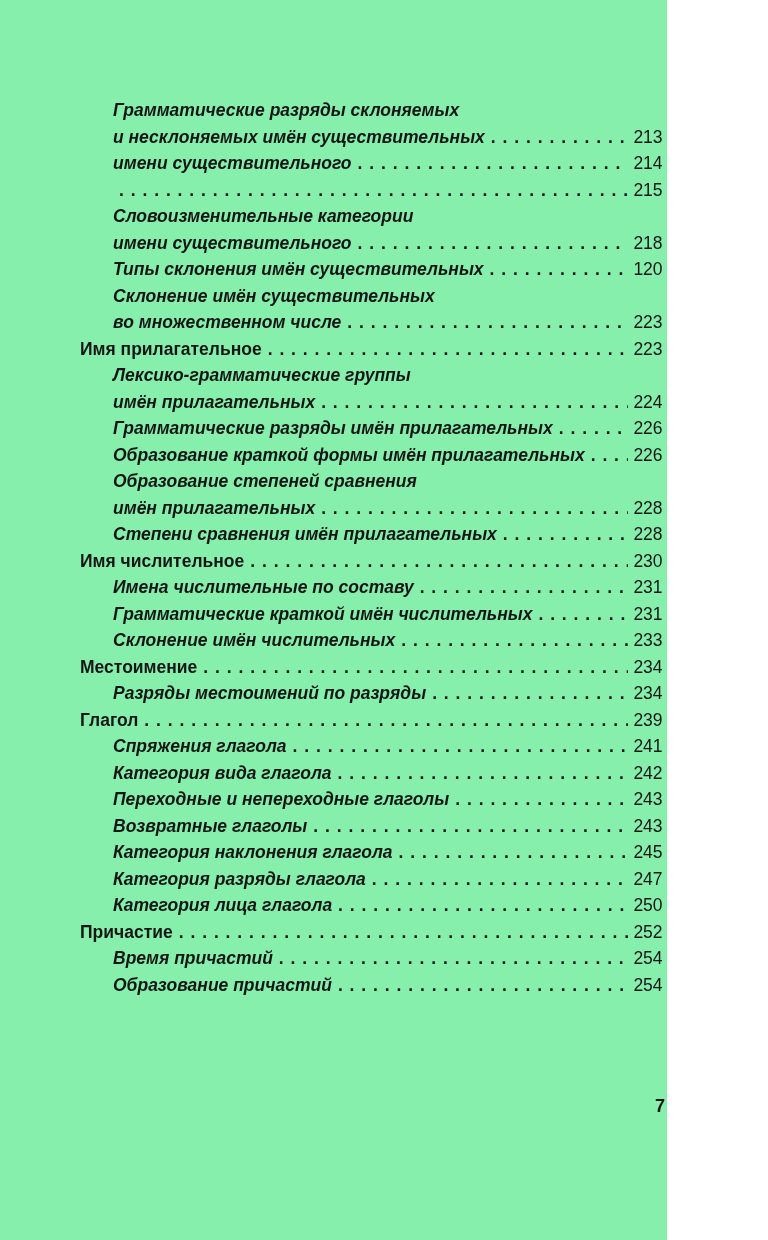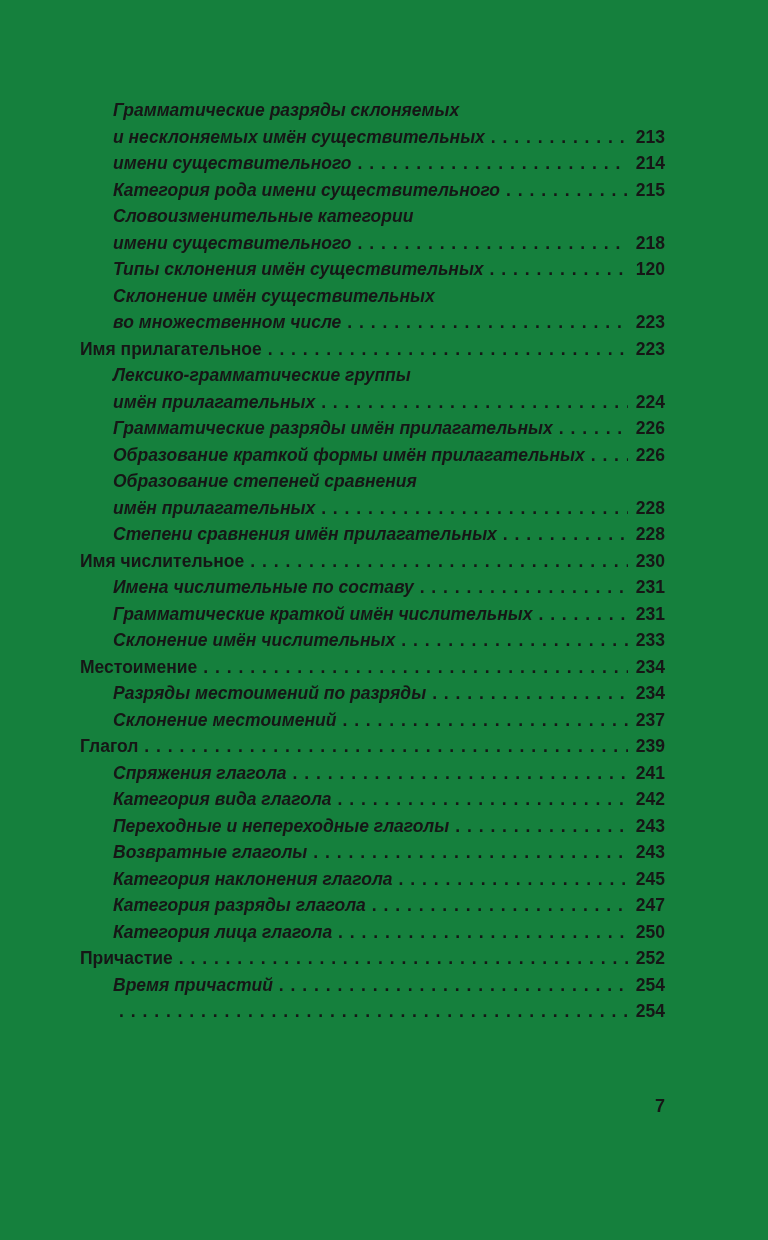--- a/index.html
+++ b/index.html
@@ -3,23 +3,23 @@
   <meta charset="utf-8">
   <style>
     html, body {
       margin: 0;
       padding: 0;
       background: #ffffff;
       font-family: "Liberation Sans", sans-serif;
     }
     .page {
       position: relative;
-      width: 768px;
+      width: 667px;
       height: 1240px;
-      background: #15803d;
+      background: #86efac;
       color: #161616;
       overflow: hidden;
     }
     .toc {
       position: absolute;
       top: 97px;
       left: 80px;
       width: 585px;
     }
     .toc-entry {
@@ -50,22 +50,22 @@
       font-style: normal;
       min-width: 12px;
     }
     .leader::after {
       content: ". . . . . . . . . . . . . . . . . . . . . . . . . . . . . . . . . . . . . . . . . . . . . . . . . . . . . . . . . . . . . . . . . . . . . . . .";
       letter-spacing: 1px;
     }
     .toc-page {
       flex: 0 0 auto;
       font-style: normal;
-      font-weight: bold;
-      text-align: right;
+      font-weight: normal;
+      text-align: center;
       min-width: 34px;
     }
     .page-number {
       position: absolute;
       top: 1096px;
       left: 80px;
       width: 585px;
       text-align: right;
       font-size: 18px;
       font-weight: bold;
@@ -89,21 +89,20 @@
       </div>
       <div class="toc-entry level-2">
         <div class="toc-line last">
           <span class="toc-text">имени существительного</span>
           <span class="leader"></span>
           <span class="toc-page">214</span>
         </div>
       </div>
       <div class="toc-entry level-2">
         <div class="toc-line last">
-          <span class="toc-text">Категория рода имени существительного</span>
           <span class="leader"></span>
           <span class="toc-page">215</span>
         </div>
       </div>
       <div class="toc-entry level-2">
         <div class="toc-line">
           <span class="toc-text">Словоизменительные категории</span>
         </div>
         <div class="toc-line last">
           <span class="toc-text">имени существительного</span>
@@ -211,27 +210,20 @@
           <span class="toc-page">234</span>
         </div>
       </div>
       <div class="toc-entry level-2">
         <div class="toc-line last">
           <span class="toc-text">Разряды местоимений по разряды</span>
           <span class="leader"></span>
           <span class="toc-page">234</span>
         </div>
       </div>
-      <div class="toc-entry level-2">
-        <div class="toc-line last">
-          <span class="toc-text">Склонение местоимений</span>
-          <span class="leader"></span>
-          <span class="toc-page">237</span>
-        </div>
-      </div>
       <div class="toc-entry level-1">
         <div class="toc-line last">
           <span class="toc-text">Глагол</span>
           <span class="leader"></span>
           <span class="toc-page">239</span>
         </div>
       </div>
       <div class="toc-entry level-2">
         <div class="toc-line last">
           <span class="toc-text">Спряжения глагола</span>
@@ -290,19 +282,20 @@
       </div>
       <div class="toc-entry level-2">
         <div class="toc-line last">
           <span class="toc-text">Время причастий</span>
           <span class="leader"></span>
           <span class="toc-page">254</span>
         </div>
       </div>
       <div class="toc-entry level-2">
         <div class="toc-line last">
+          <span class="toc-text">Образование причастий</span>
           <span class="leader"></span>
           <span class="toc-page">254</span>
         </div>
       </div>
     </div>
   <div class="page-number">7</div>
 </div>
 
 </body></html>

